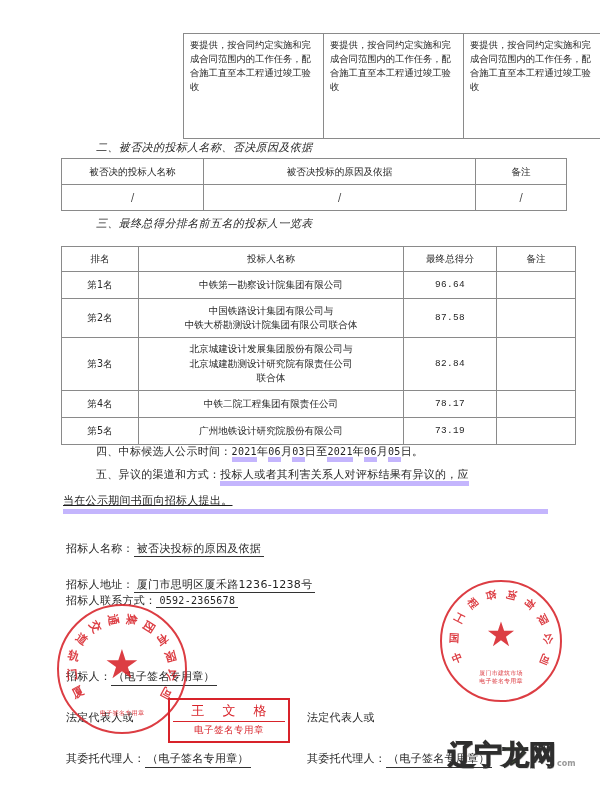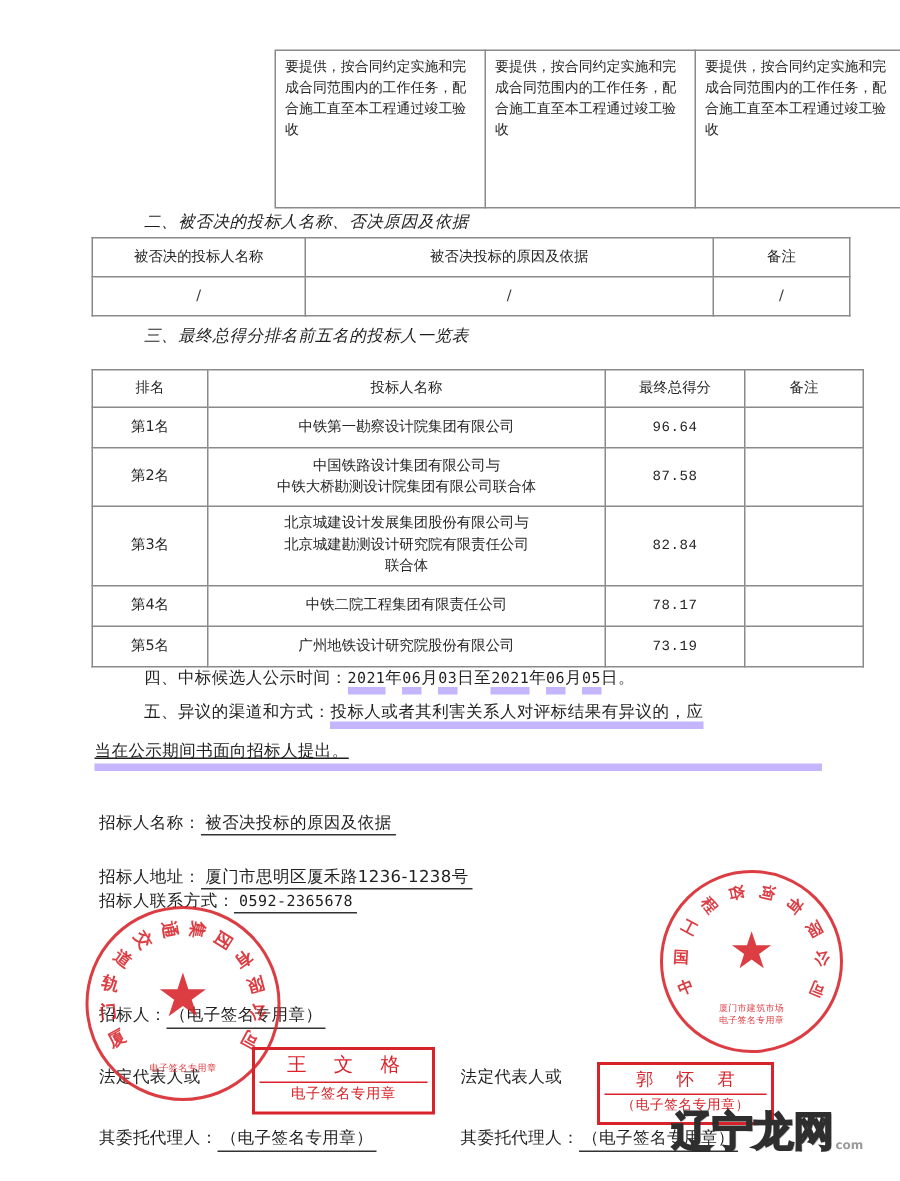--- a/index.html
+++ b/index.html
@@ -407,22 +407,18 @@
       <span>厦门市建筑市场</span><br>
       <span>电子签名专用章</span>
     </div>
   </div>
 
   <div class="sig-stamp" id="stamp-left">
     <div class="name">王 文 格</div>
     <div class="sub">电子签名专用章</div>
   </div>
 
-  <div class="sig-stamp" id="stamp-right">
-    <div class="name">郭 怀 君</div>
-    <div class="sub">（电子签名专用章）</div>
-  </div>
 
   <div id="watermark">
     <span class="w1">辽</span><span class="w2">宁</span><span class="w3">龙</span><span class="w4">网</span><span class="wsm">com</span>
   </div>
 
 </div>
 
 </body></html>

